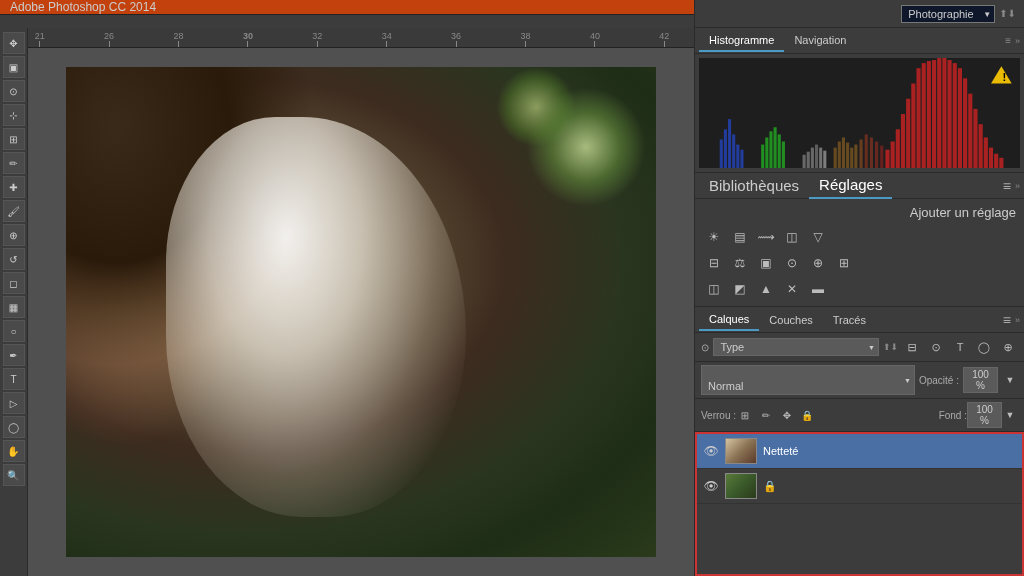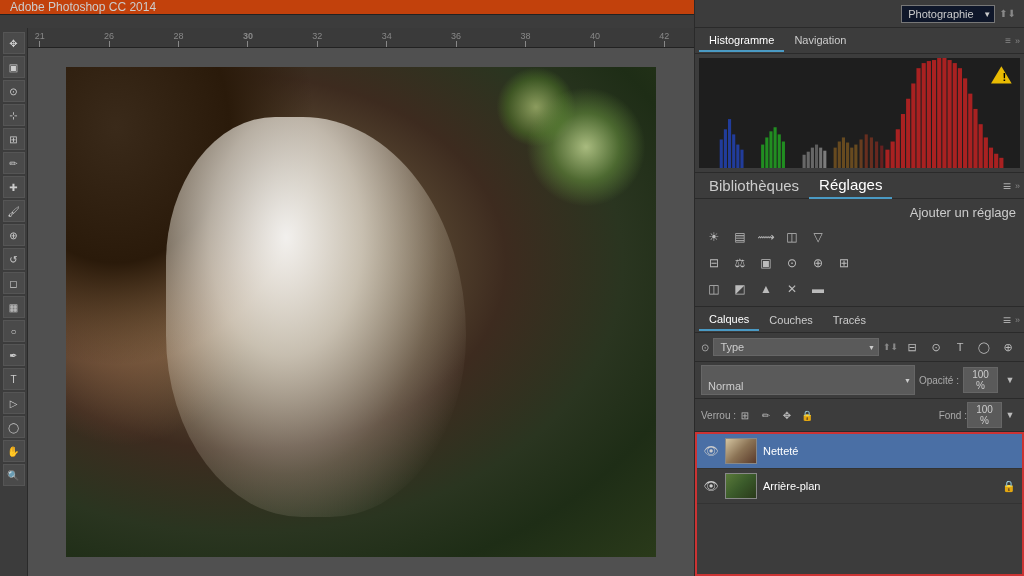--- a/index.html
+++ b/index.html
@@ -817,18 +817,17 @@
           <div class="layer-thumb-inner" style="background: linear-gradient(135deg, #d4c4a0 0%, #8b7355 50%, #5a3a2a 100%);"></div>
         </div>
         <span class="layer-name">Netteté</span>
       </div>
 
       <div class="layer-item">
         <div class="eye-btn">👁</div>
         <div class="layer-thumb">
           <div class="layer-thumb-inner" style="background: linear-gradient(135deg, #5a7a3a 0%, #3a5a2a 50%, #2a3a1a 100%);"></div>
         </div>
-        <span class="layer-name">Arrière-plan</span>
         <span class="layer-lock">🔒</span>
       </div>
     </div>
   </div>
 </div>
 
 </body></html>

